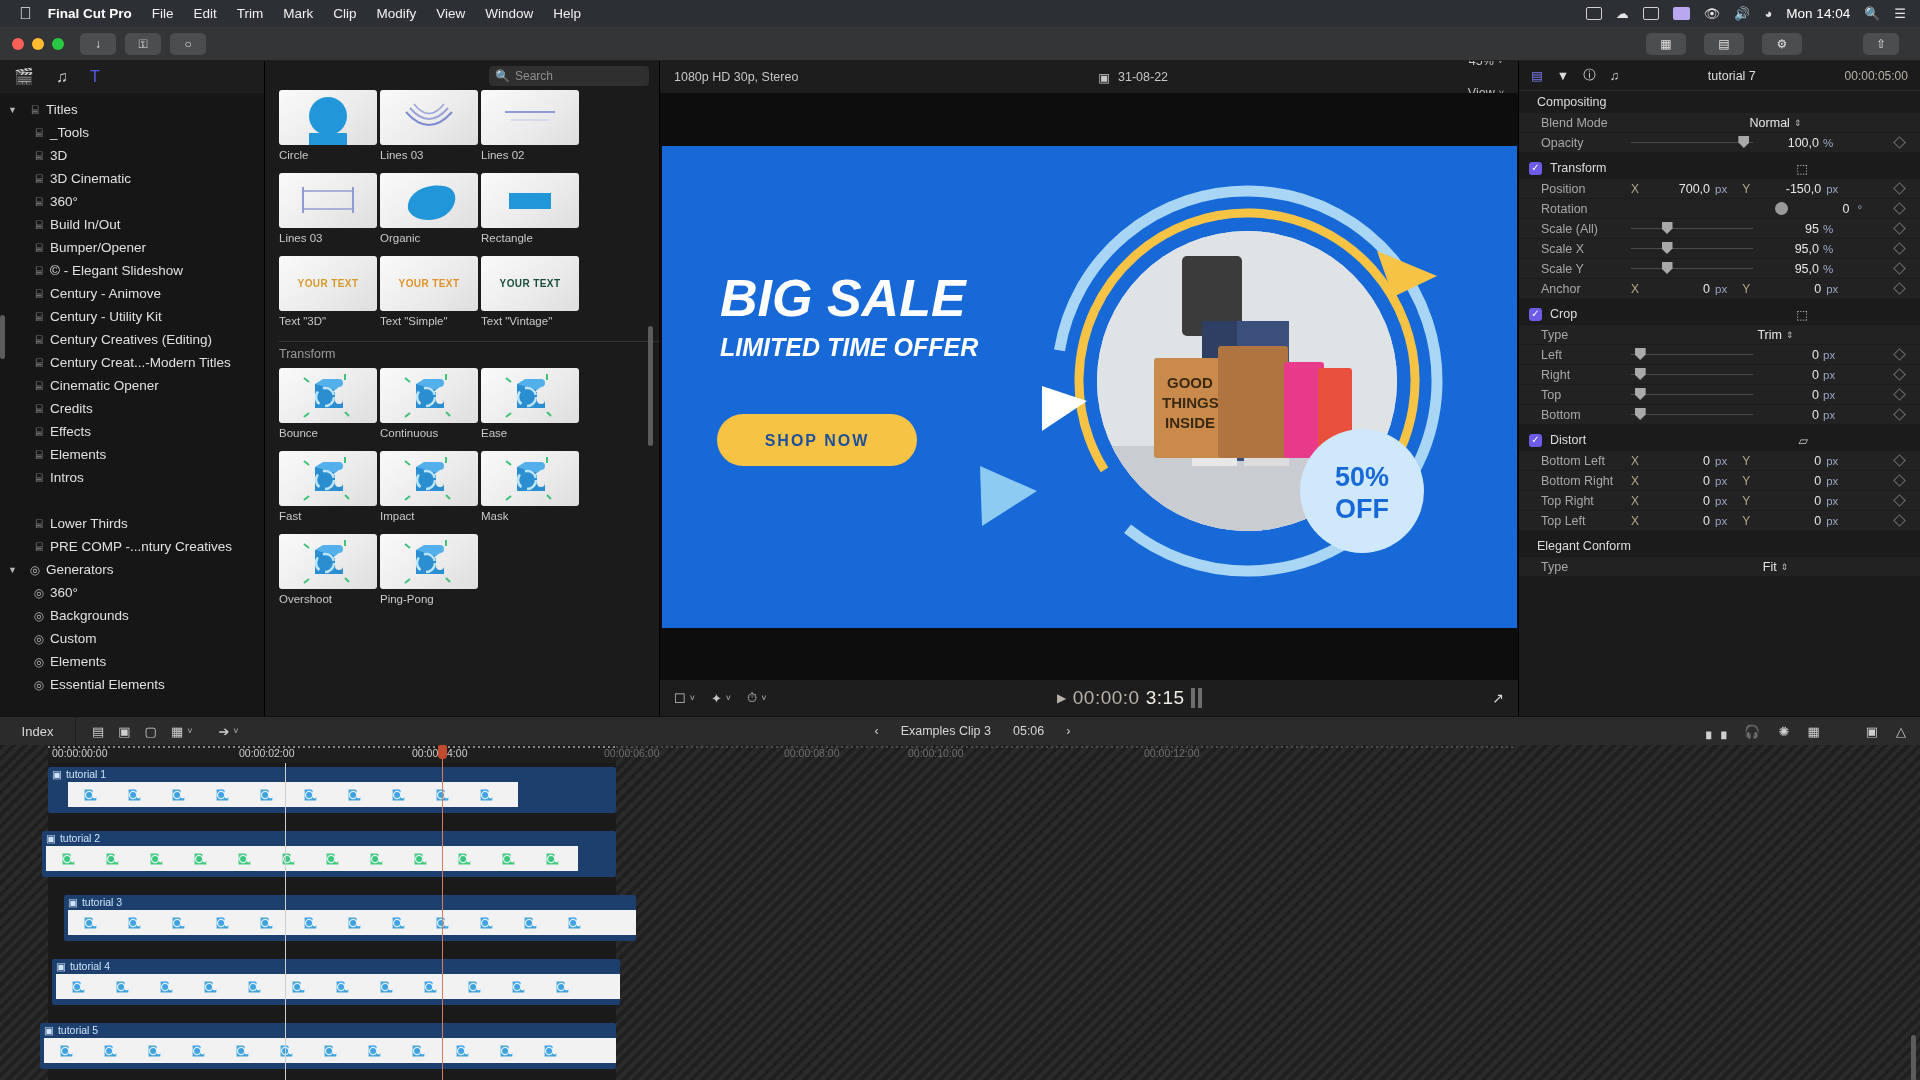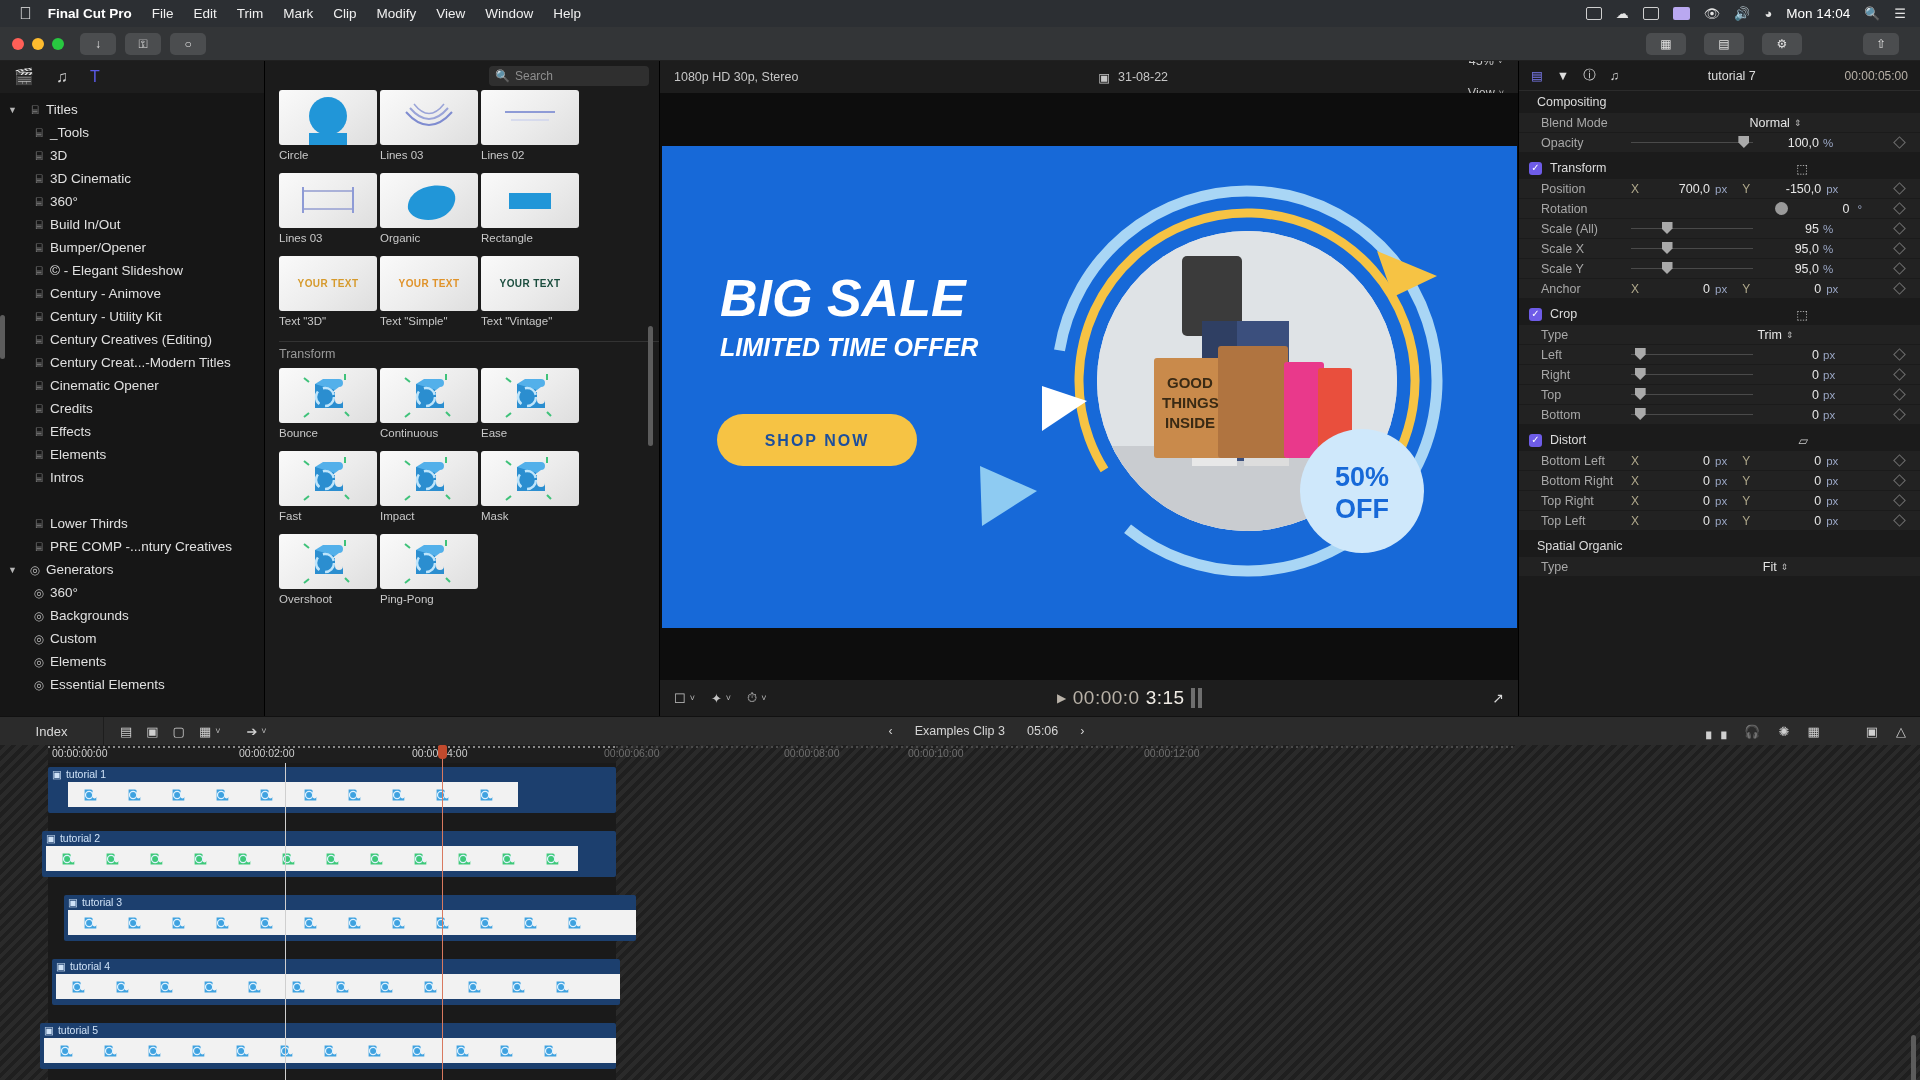--- a/index.html
+++ b/index.html
@@ -111,21 +111,21 @@
   .dia { width:9px;height:9px;border:1.2px solid #6d6d6d;transform:rotate(45deg); position:absolute; right:16px; top:5px;}
   .numcell { width:66px; text-align:right; }
   .secdiv { height:4px; background:#1b1b1b; }
   .pop { display:inline-flex; align-items:center; gap:4px; }
   .caretv { font-size:9px; color:#bdbdbd; }
   .savepreset { position:absolute; right:14px; bottom:8px; height:20px; padding:0 10px; background:#4a4a4a;
                 border-radius:4px; font-size:11.5px; color:#e8e8e8; display:flex;align-items:center;}
 
   
   .tlbar { height:29px; background:#2b2b2b; display:flex; align-items:center; border-top:1px solid #111; flex:none; }
-  .tlbar .index { width:104px; text-align:center; font-size:13px; color:#d9d9d9; border-right:1px solid #1d1d1d; height:100%;
+  .tlbar .index { width:76px; text-align:center; font-size:13px; color:#d9d9d9; border-right:1px solid #1d1d1d; height:100%;
                   display:flex;align-items:center;justify-content:center;}
   .tlbar .tools { display:flex; align-items:center; gap:14px; padding-left:16px; font-size:13px; color:#cfcfcf;}
   .tlbar .mid { margin-left:auto;margin-right:auto; display:flex; align-items:center; gap:22px; font-size:12.5px; color:#d5d5d5;}
   .tlbar .rt { display:flex; align-items:center; gap:18px; padding-right:14px; font-size:13px; color:#cfcfcf;}
   .tlwrap { flex:1; background:#1a1a1a; position:relative; overflow:hidden; }
   .hatch { position:absolute; top:0; bottom:0; background-image:repeating-linear-gradient(135deg,#1f1f1f 0 4px,#2a2a2a 4px 8px); }
   .ruler { position:absolute; left:0; right:0; top:0; height:18px; }
   .rulerbg { position:absolute; left:48px; width:568px; top:0; height:18px; background:#1e1e1e;}
   .tick { position:absolute; top:2px; font-size:10.5px; color:#cfcfcf; }
   .tick.dim { color:#6e6e6e; }
@@ -770,21 +770,21 @@
               <span class="numcell val">0</span>
               <span class="unit">px</span>
               <span class="axis" style="margin-left:10px">Y</span>
               <span class="numcell val">0</span>
               <span class="unit">px</span>
             </span>
             <span class="dia"></span>
           </div>
           <div class="secdiv"></div>
           <div class="grouphdr">
-            <span>Spatial Organic</span>
+            <span>Elegant Conform</span>
           </div>
           <div class="prow">
             <span class="pl">Type</span>
             <span class="pop" style="margin: 0px auto;">
               <span class="val">Fit</span>
               <span class="caretv">⇕</span>
             </span>
           </div>
           <div class="secdiv"></div>
         </div>

